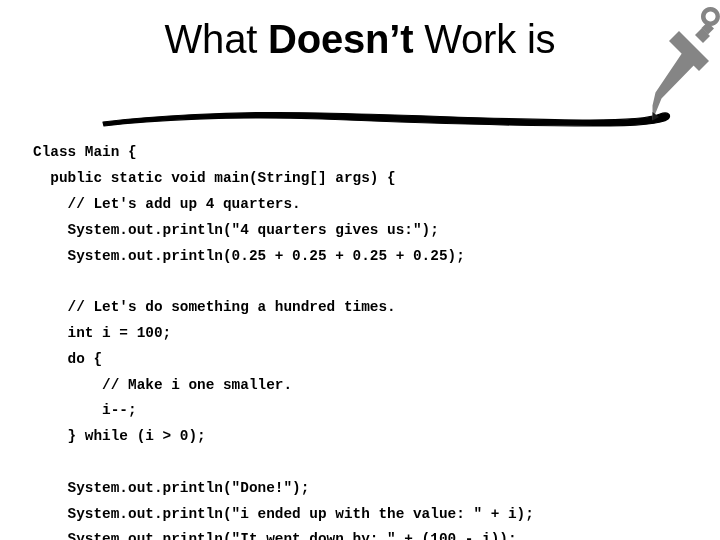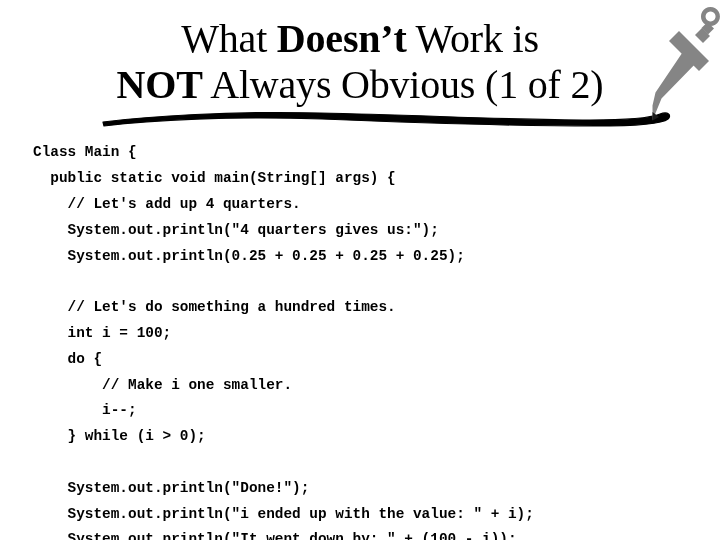--- a/index.html
+++ b/index.html
@@ -28,21 +28,20 @@
     position: absolute;
     left: 0;
     top: 16px;
     width: 720px;
     text-align: center;
     line-height: 46px;
     font-size: 40px;
     font-weight: normal;
     letter-spacing: -0.2px;
     white-space: nowrap;
-    font-family: Liberation Serif, serif;
   }
   #title-block .tline {
     display: block;
   }
   #title-block .b {
     font-weight: bold;
   }
 
   
   #title-underline {
@@ -86,21 +85,20 @@
     height: 25.8px;
   }
 </style>
 </head>
 <body>
 
 <div id="slide">
 
   <div id="title-block">
     <span class="tline"><span>What </span><span class="b">Doesn’t</span><span> Work is</span></span>
-    <span class="tline"><span class="b">NOT</span><span> Always Obvious (1 of 2)</span></span>
   </div>
 
   <svg id="title-underline" viewBox="0 0 590 28" preserveAspectRatio="none" aria-hidden="true">
     <path d="M13 18 C 60 12, 140 7, 230 9 C 330 11, 420 16, 500 16 C 540 16, 560 14, 570 10 C 578 7, 582 11, 578 15 C 572 20, 545 22, 505 22 C 420 22, 330 19, 232 15 C 140 12, 62 16, 14 22 Z" fill="#000000" stroke="#000000" stroke-width="1.2" stroke-linejoin="round"></path>
   </svg>
 
   <svg id="sword" viewBox="0 0 72 124" aria-hidden="true">
     <g fill="#858585">
 
       <path d="M38.5 44.5 L51.5 57.5 L13.5 96.5 L4.5 118.5 L4.5 103.5 L7.5 90.5 Z"></path>

